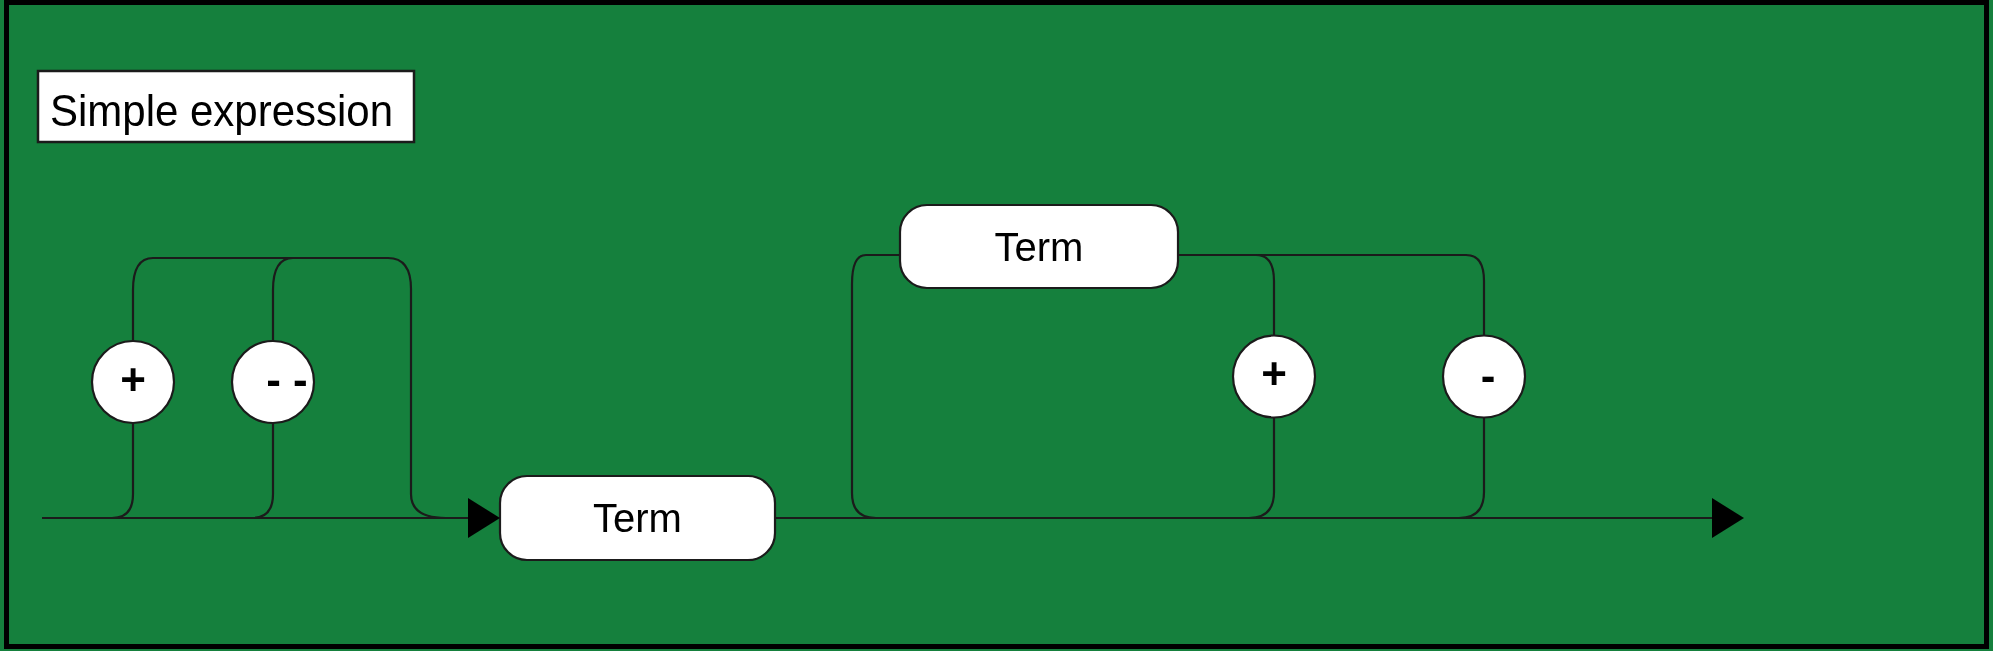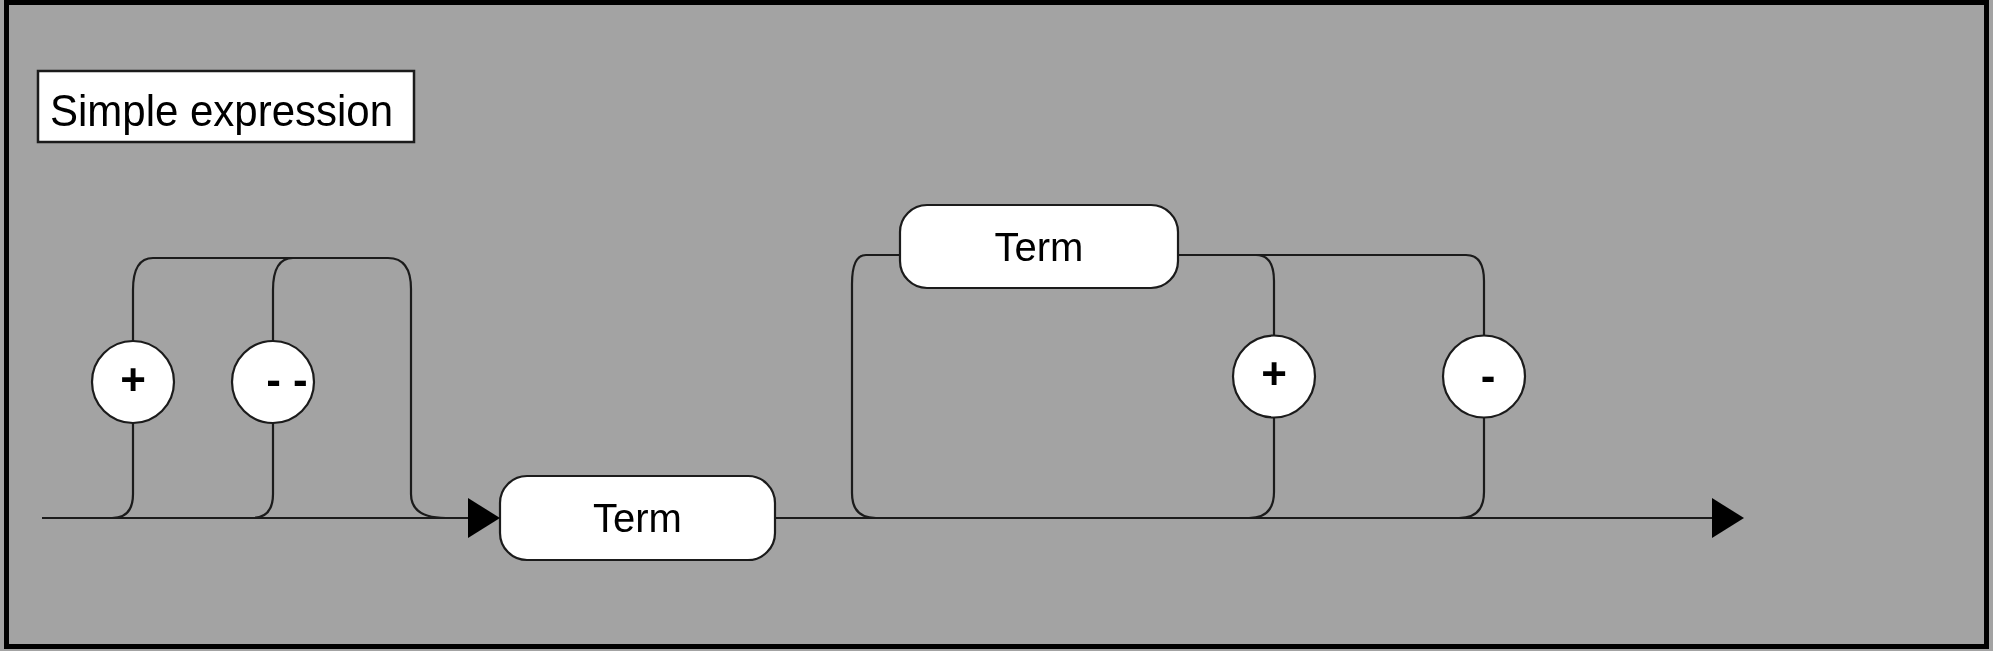--- a/index.html
+++ b/index.html
@@ -8,21 +8,21 @@
     background: #ffffff;
     width: 1993px;
     height: 651px;
     overflow: hidden;
     font-family: "Liberation Sans", sans-serif;
   }
   .stage {
     position: relative;
     width: 1993px;
     height: 651px;
-    background: #a3a3a3;
+    background: #15803d;
   }
   svg { display: block; }
   text {
     font-family: "Liberation Sans", sans-serif;
     fill: #000000;
     stroke: none;
   }
   .node-label   { font-size: 40px; }
   .op-label     { font-size: 44px; font-weight: bold; }
   .title-label  { font-size: 44px; }

